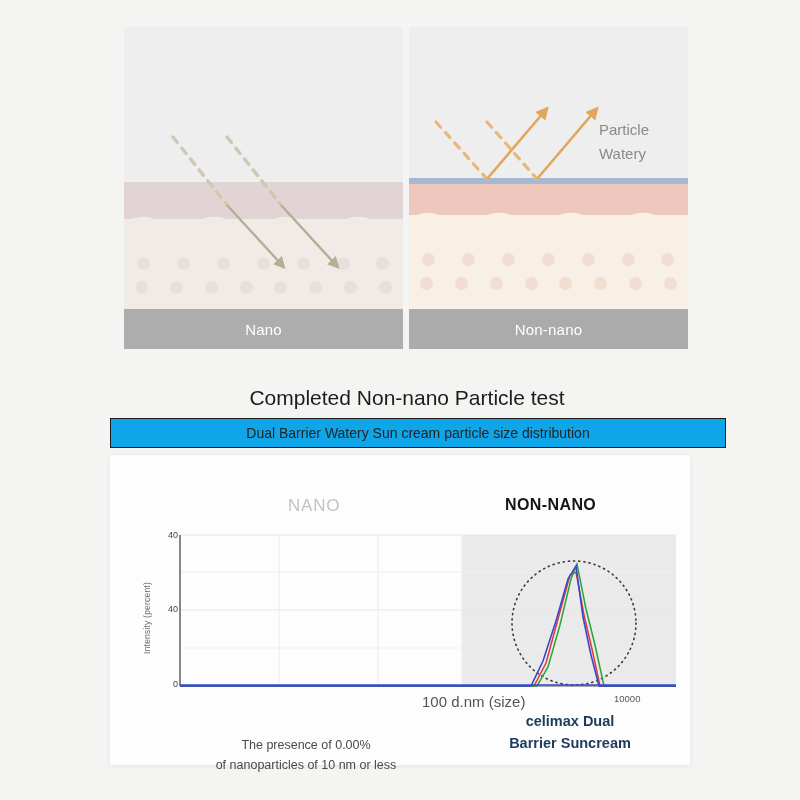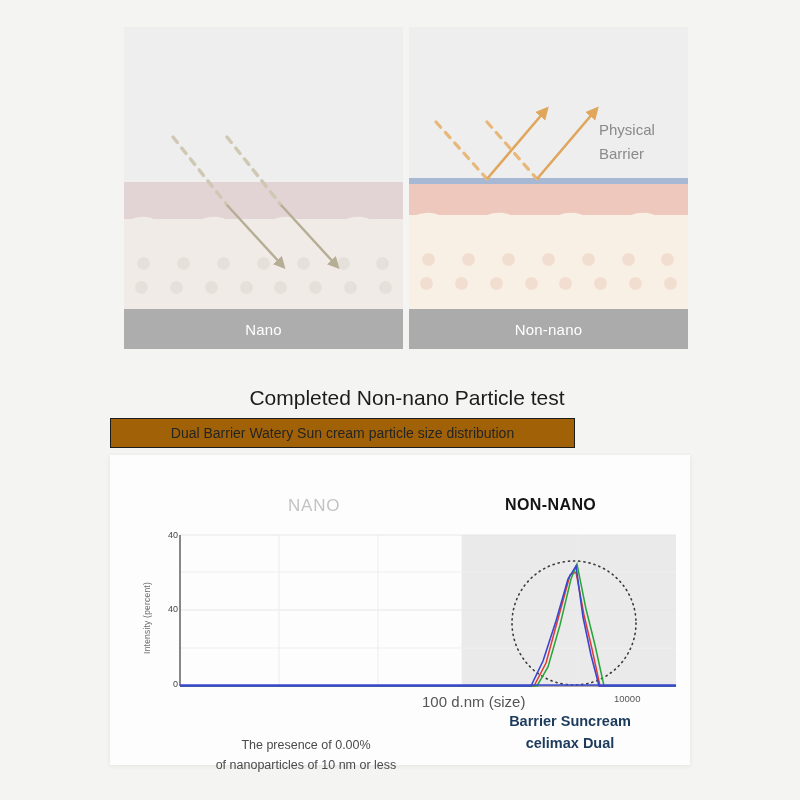--- a/index.html
+++ b/index.html
@@ -139,24 +139,24 @@
     width: 800px;
     text-align: center;
     font-size: 21px;
     color: #1c1c1c;
     margin-left: 7px;
   }
   #subtitle-box {
     position: absolute;
     left: 110px;
     top: 418px;
-    width: 465px;
+    width: 616px;
     height: 30px;
     border: 1px solid #1c1c1c;
-    background: #a16207;
+    background: #0ea5e9;
     display: flex;
     align-items: center;
     justify-content: center;
     font-size: 14px;
     color: #242424;
     box-sizing: border-box;
   }
 
   
   #chart-card {
@@ -356,22 +356,22 @@
       <line x1="27" y1="95" x2="78" y2="152" stroke="#e8b87a" stroke-width="3.2" stroke-dasharray="7 7" stroke-linecap="round"></line>
 
       <line x1="78" y1="152" x2="135" y2="85" stroke="#dfa65c" stroke-width="2.6" marker-end="url(#head-nn)"></line>
 
       <line x1="78" y1="95" x2="128" y2="152" stroke="#e8b87a" stroke-width="3.2" stroke-dasharray="7 7" stroke-linecap="round"></line>
 
       <line x1="128" y1="152" x2="185" y2="85" stroke="#dfa65c" stroke-width="2.6" marker-end="url(#head-nn)"></line>
     </svg>
 
     <div class="phys-text">
-      <div>Physical</div>
-      <div>Barrier</div>
+      <div>Particle</div>
+      <div>Watery</div>
     </div>
 
     <div class="labelbar">Non-nano</div>
   </div>
 </div>
 
 <div id="heading">Completed Non-nano Particle test</div>
 <div id="subtitle-box">Dual Barrier Watery Sun cream particle size distribution</div>
 
 <div id="chart-card">
@@ -418,16 +418,16 @@
     <div id="xtick-100">100 d.nm (size)</div>
     <div id="xtick-10000">10000</div>
   </div>
 
   <div id="note-left">
     <div>The presence of 0.00%</div>
     <div>of nanoparticles of 10 nm or less</div>
   </div>
 
   <div id="note-right">
+    <div>celimax Dual</div>
     <div>Barrier Suncream</div>
-    <div>celimax Dual</div>
   </div>
 </div>
 
 </body></html>

